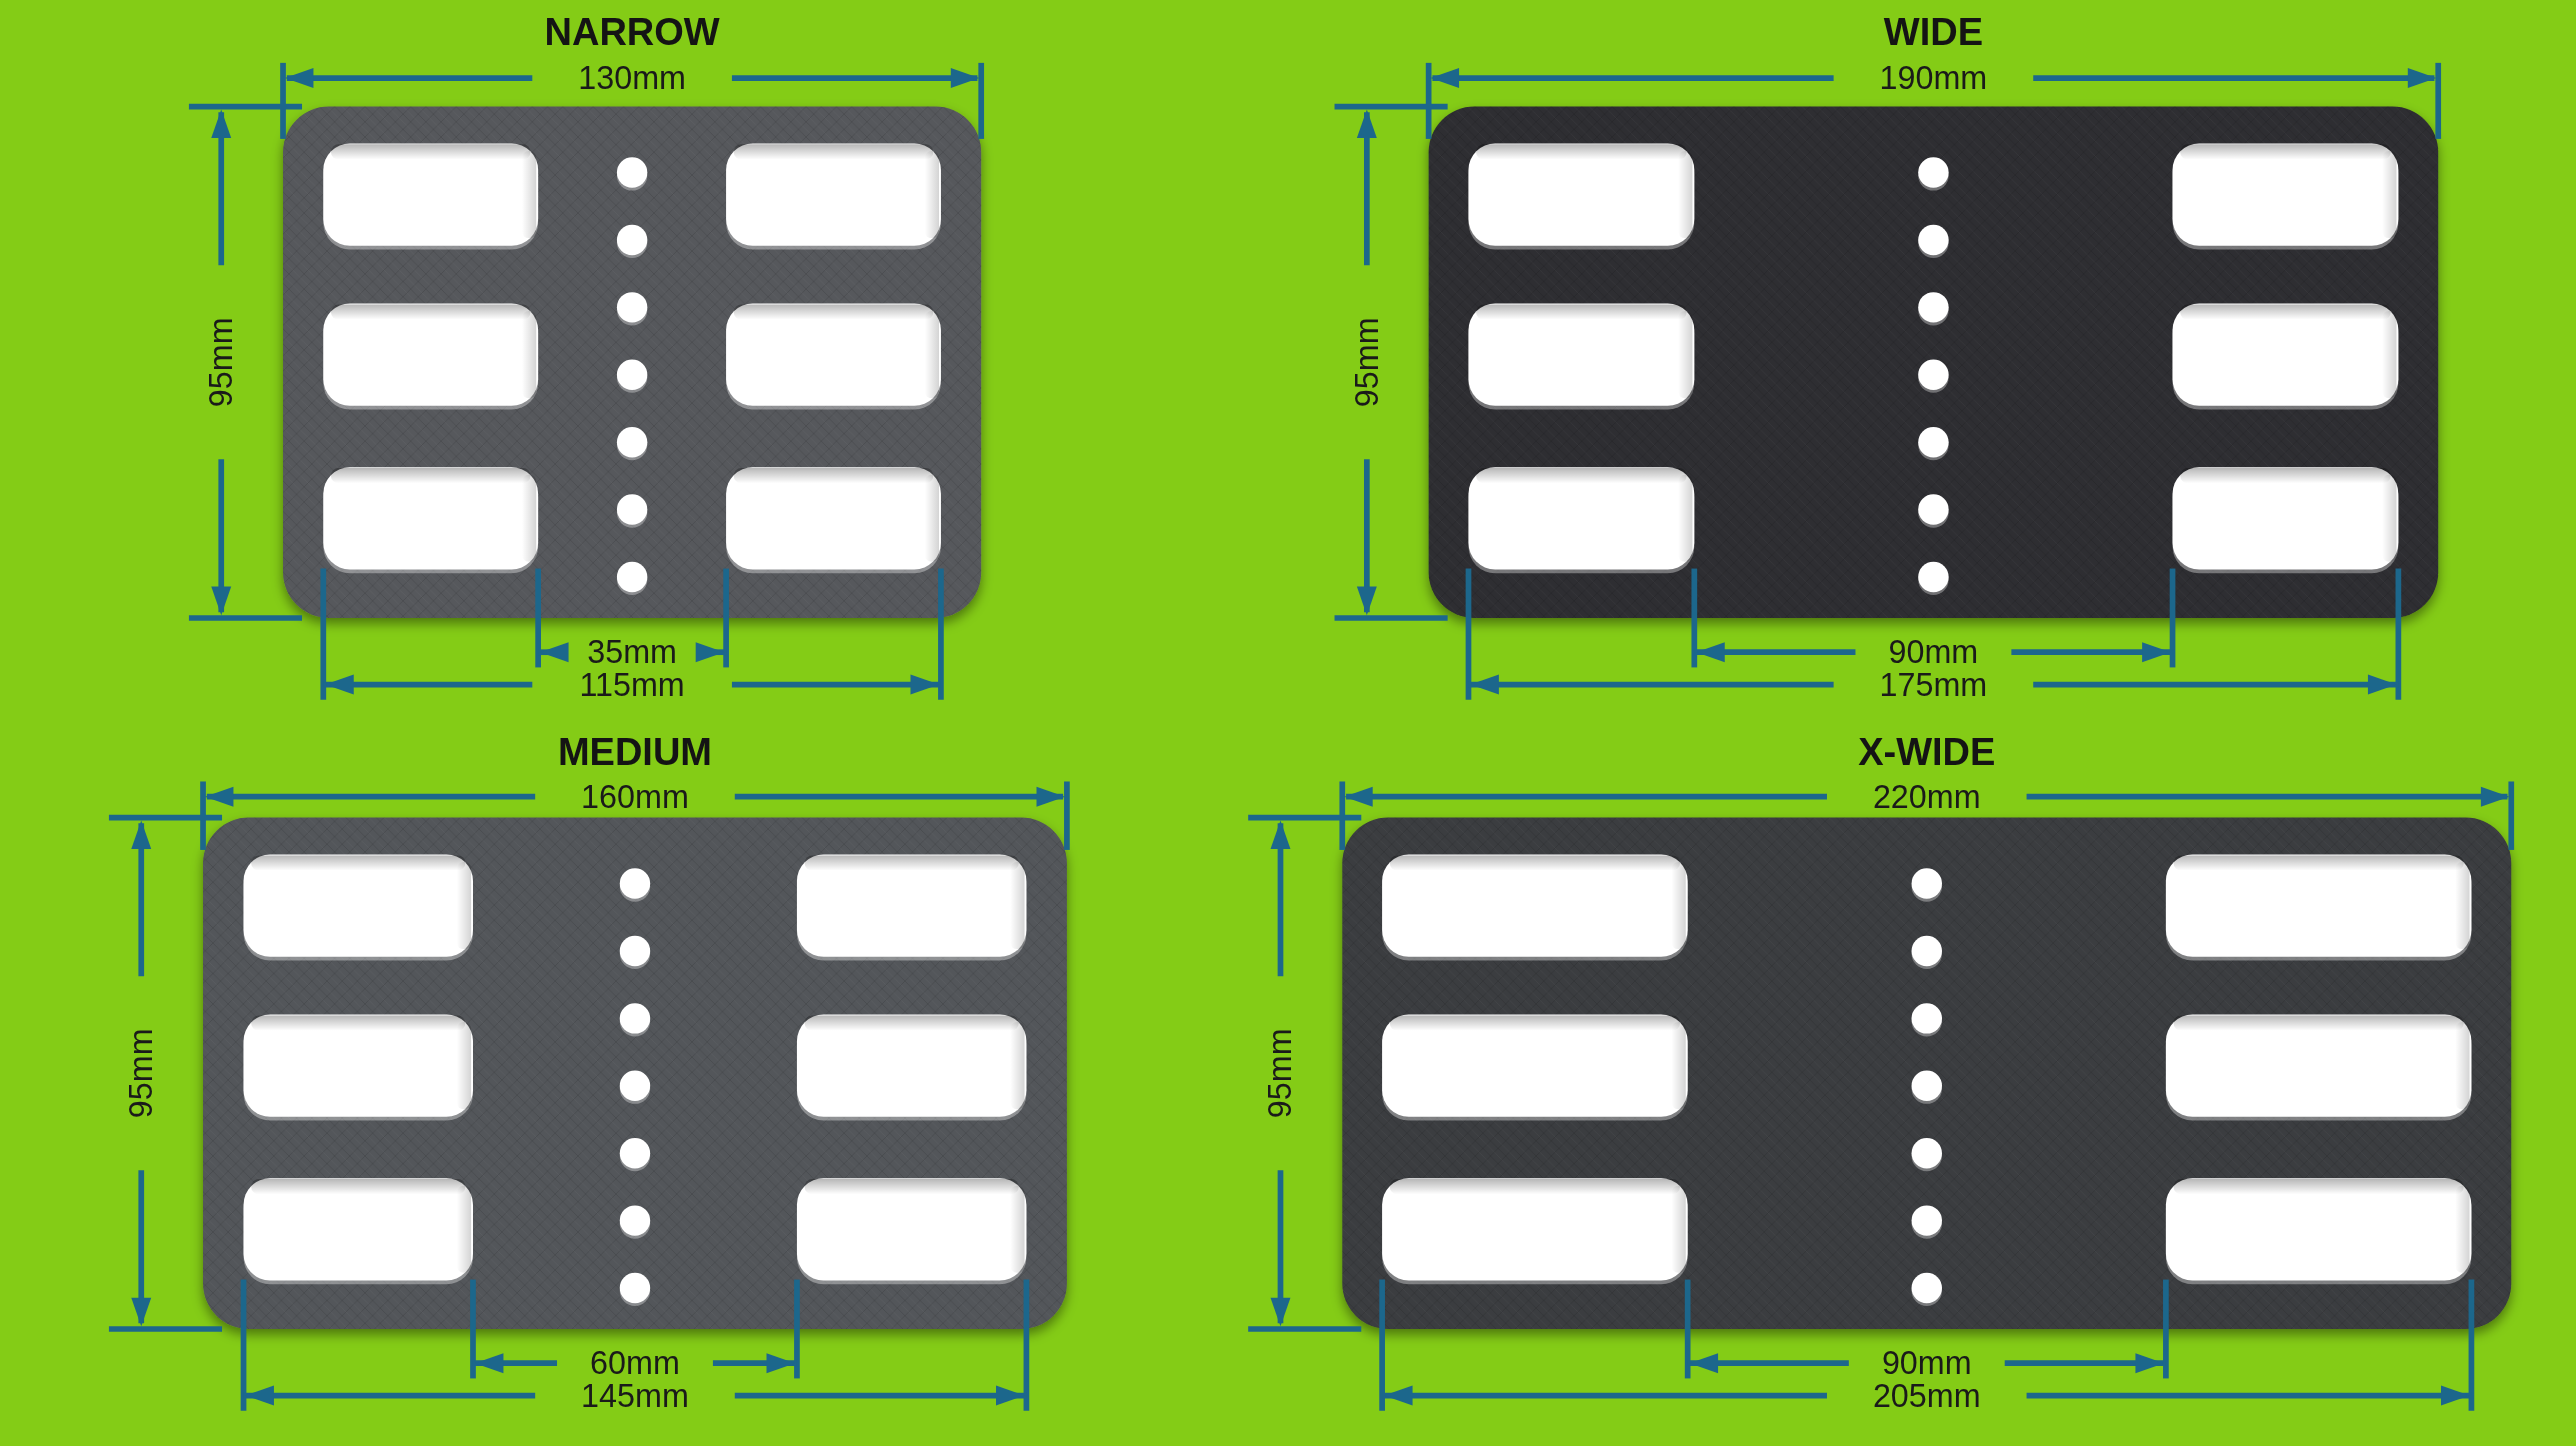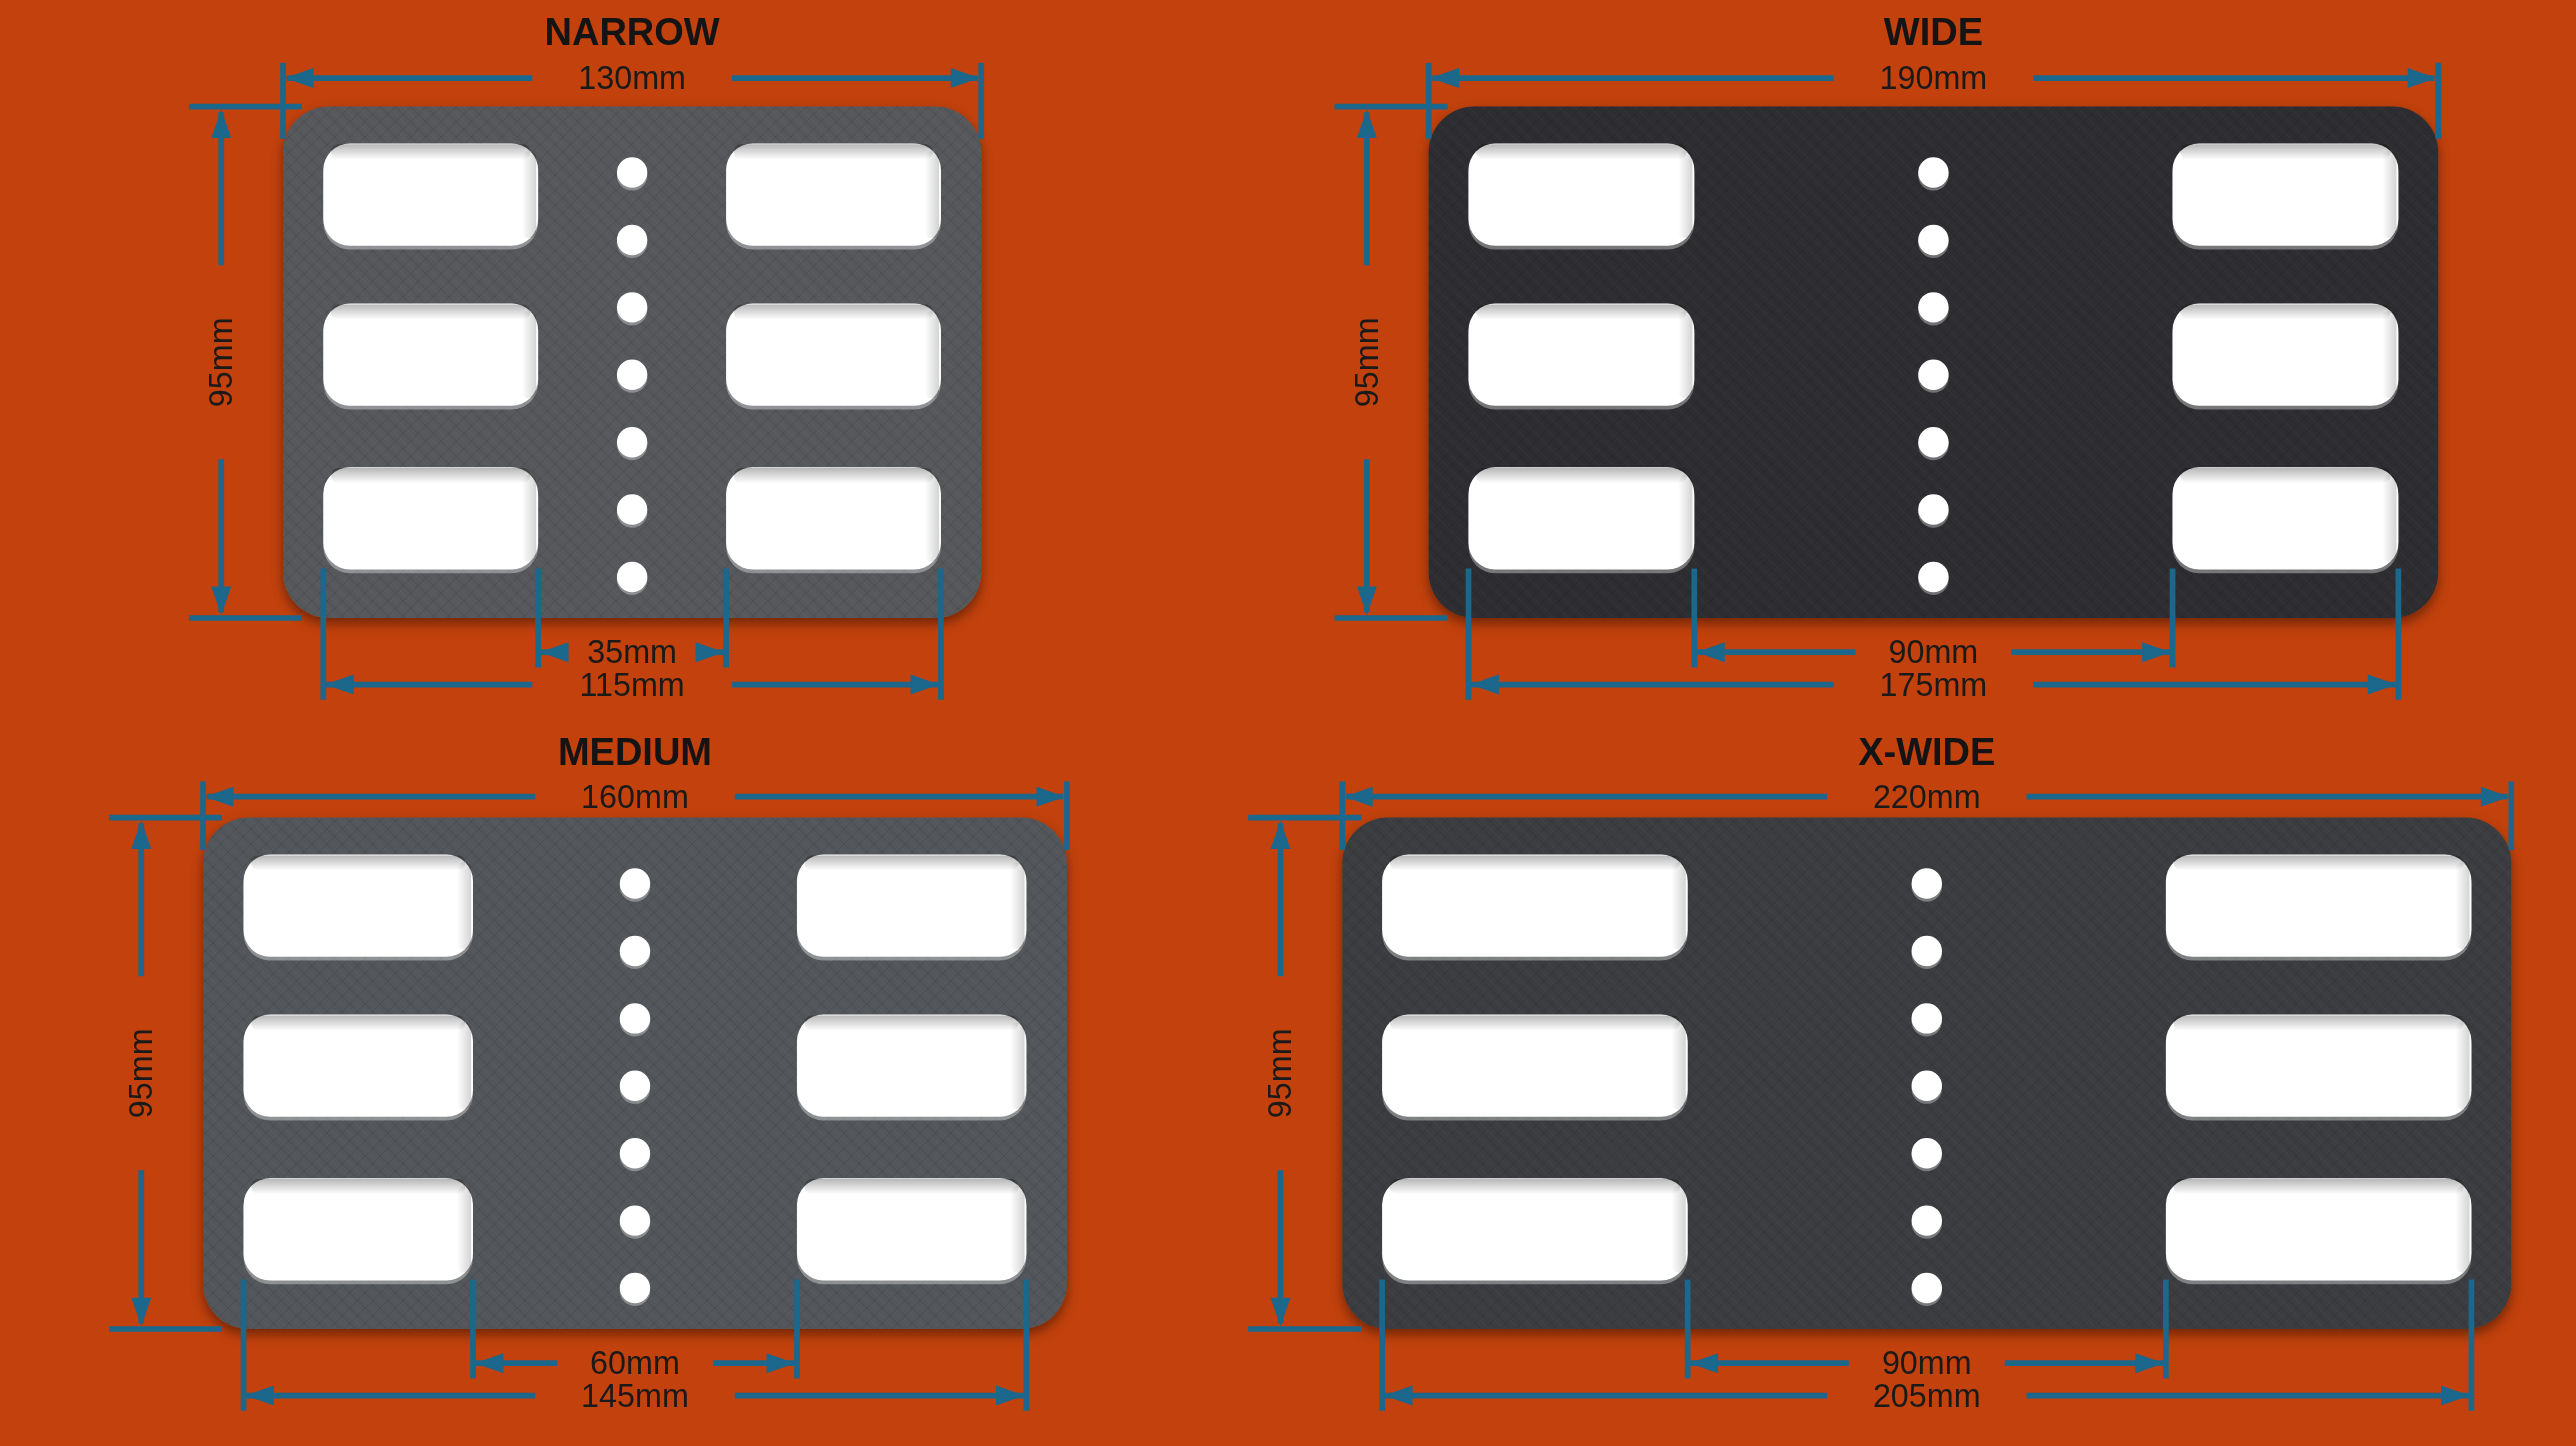--- a/index.html
+++ b/index.html
@@ -1,16 +1,16 @@
 <!DOCTYPE html>
 <html style="font-size:15px"><head>
 <meta charset="utf-8">
 <style>
   html,body{margin:0;padding:0;background:#ffffff;}
-  #canvas{position:relative;width:2576px;height:1447px;background:#c2410c;overflow:hidden;}
+  #canvas{position:relative;width:2576px;height:1447px;background:#84cc16;overflow:hidden;}
   #scene{position:absolute;left:0;top:0;}
   .title-text{font:700 40px "Liberation Sans", sans-serif;fill:#141414;}
   .dim-label{font:400 34px "Liberation Sans", sans-serif;fill:#1a1a1a;}
 </style>
 </head>
 <body>
 
 <div id="canvas">
   <svg id="scene" width="2576" height="1447" viewBox="0 0 2710 1522">
       <defs>

